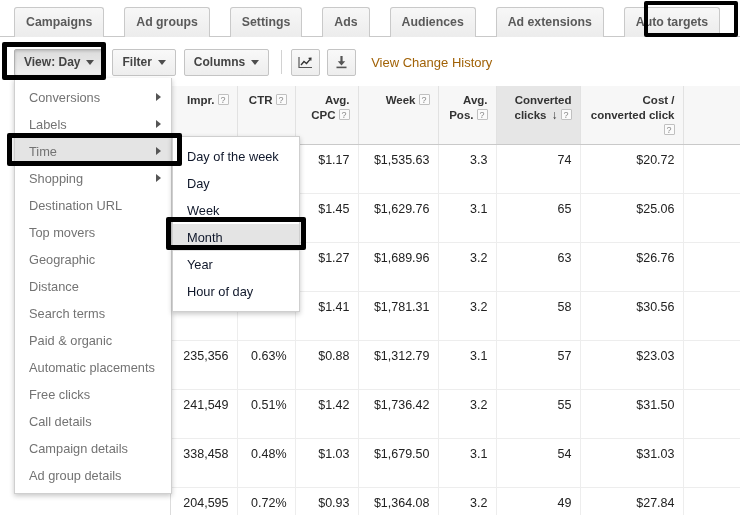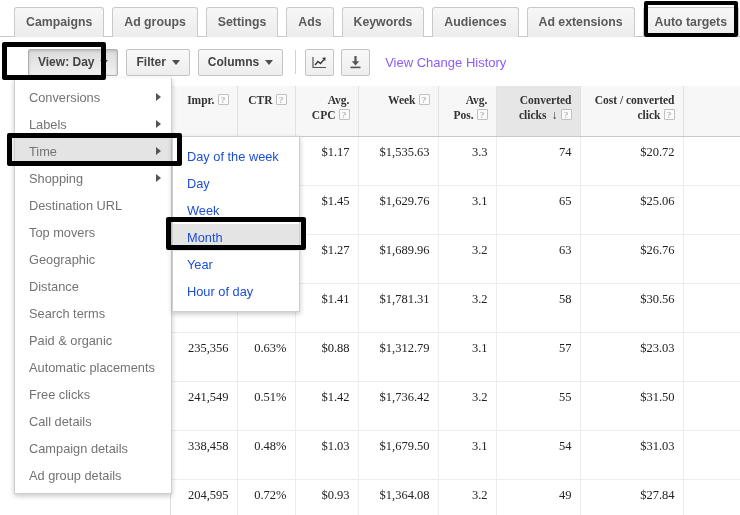--- a/index.html
+++ b/index.html
@@ -17,21 +17,21 @@
   .tabbar {
     position: absolute; left: 0; top: 0; width: 740px; height: 37px;
     background: #ffffff;
     border-bottom: 1px solid #c9c9c9;
     display: flex; align-items: flex-end;
     padding-left: 14px;
   }
   .tab {
     height: 30px; line-height: 29px;
     padding: 0 11px;
-    margin-right: 8px;
+    margin-right: 20px;
     font-size: 12.3px; font-weight: bold;
     color: #5a5a5a;
     background: linear-gradient(to bottom, #f7f7f7 0%, #ececec 100%);
     border: 1px solid #c9c9c9;
     border-bottom: none;
     border-radius: 3px 3px 0 0;
     white-space: nowrap;
     position: relative; top: 1px;
   }
   .tab.active {
@@ -45,21 +45,21 @@
     left: 644px; top: 1px; width: 94px; height: 36px;
     border: 4px solid #000; border-radius: 2px;
     pointer-events: none; z-index: 20;
   }
 
   
   .toolbar {
     position: absolute; left: 0; top: 38px; width: 740px; height: 48px;
     background: #fff;
     display: flex; align-items: center;
-    padding-left: 28px;
+    padding-left: 14px;
   }
   .btn {
     height: 27px; line-height: 25px;
     padding: 0 9px;
     font-size: 12px; font-weight: bold; color: #444;
     background: linear-gradient(to bottom, #f9f9f9 0%, #ededed 100%);
     border: 1px solid #c4c4c4; border-radius: 2px;
     white-space: nowrap; margin-right: 8px;
     display: inline-flex; align-items: center;
   }
@@ -78,36 +78,35 @@
   .tb-sep {
     width: 1px; height: 24px; background: #d2d2d2; margin: 0 9px 0 4px;
   }
   .iconbtn {
     width: 29px; height: 27px; margin-right: 7px;
     background: linear-gradient(to bottom, #f9f9f9 0%, #ededed 100%);
     border: 1px solid #c4c4c4; border-radius: 2px;
     display: inline-flex; align-items: center; justify-content: center;
   }
   .link {
-    font-size: 13px; color: #8b5cf6; margin-left: 8px; white-space: nowrap;
+    font-size: 13px; color: #a16207; margin-left: 8px; white-space: nowrap;
   }
   .viewday-annot {
     position: absolute; left: 2px; top: 42px; width: 104px; height: 38px;
     border: 5px solid #000; border-radius: 2px;
     pointer-events: none; z-index: 30;
   }
 
   
   .tablewrap {
     position: absolute; left: 170px; top: 86px;
     width: 570px; height: 429px;
     background: #fff;
     border-left: 1px solid #dcdcdc;
     overflow: hidden;
-    font-family: Liberation Serif, serif;
   }
   table.grid { border-collapse: collapse; table-layout: fixed; width: 600px; }
   table.grid th {
     background: #f7f7f7;
     border-bottom: 1px solid #c9c9c9;
     border-right: 1px solid #e2e2e2;
     font-size: 11.5px; font-weight: bold; color: #333;
     padding: 7px 8px 6px 8px;
     text-align: right;
     vertical-align: top;
@@ -174,42 +173,41 @@
     width: 128px;
     background: #fff;
     border: 1px solid #cfcfcf;
     box-shadow: 0 2px 5px rgba(0,0,0,.22);
     padding: 6px 0 6px 0;
     z-index: 18;
   }
   .smi {
     height: 27px; line-height: 27px;
     padding: 0 10px 0 14px;
-    font-size: 12.8px; color: #1d4ed8;
+    font-size: 12.8px; color: #0f172a;
     white-space: nowrap;
   }
   .smi.hl { background: #e4e4e4; }
   .month-annot {
     position: absolute; left: 166px; top: 217px;
     width: 140px; height: 33px;
     border: 5px solid #000; border-radius: 2px;
     pointer-events: none; z-index: 40;
   }
 </style>
 </head>
 <body>
 
 <div id="app">
 
   <div class="tabbar" id="tabbar">
       <div class="tab">Campaigns</div>
       <div class="tab">Ad groups</div>
       <div class="tab">Settings</div>
       <div class="tab">Ads</div>
-      <div class="tab">Keywords</div>
       <div class="tab">Audiences</div>
       <div class="tab">Ad extensions</div>
       <div class="tab">Auto targets</div>
       <div class="tab active">Dimensions</div>
     </div>
   <div class="tab-annot"></div>
 
   <div class="toolbar">
     <div class="btn pressed">
       <span>View: Day</span>

